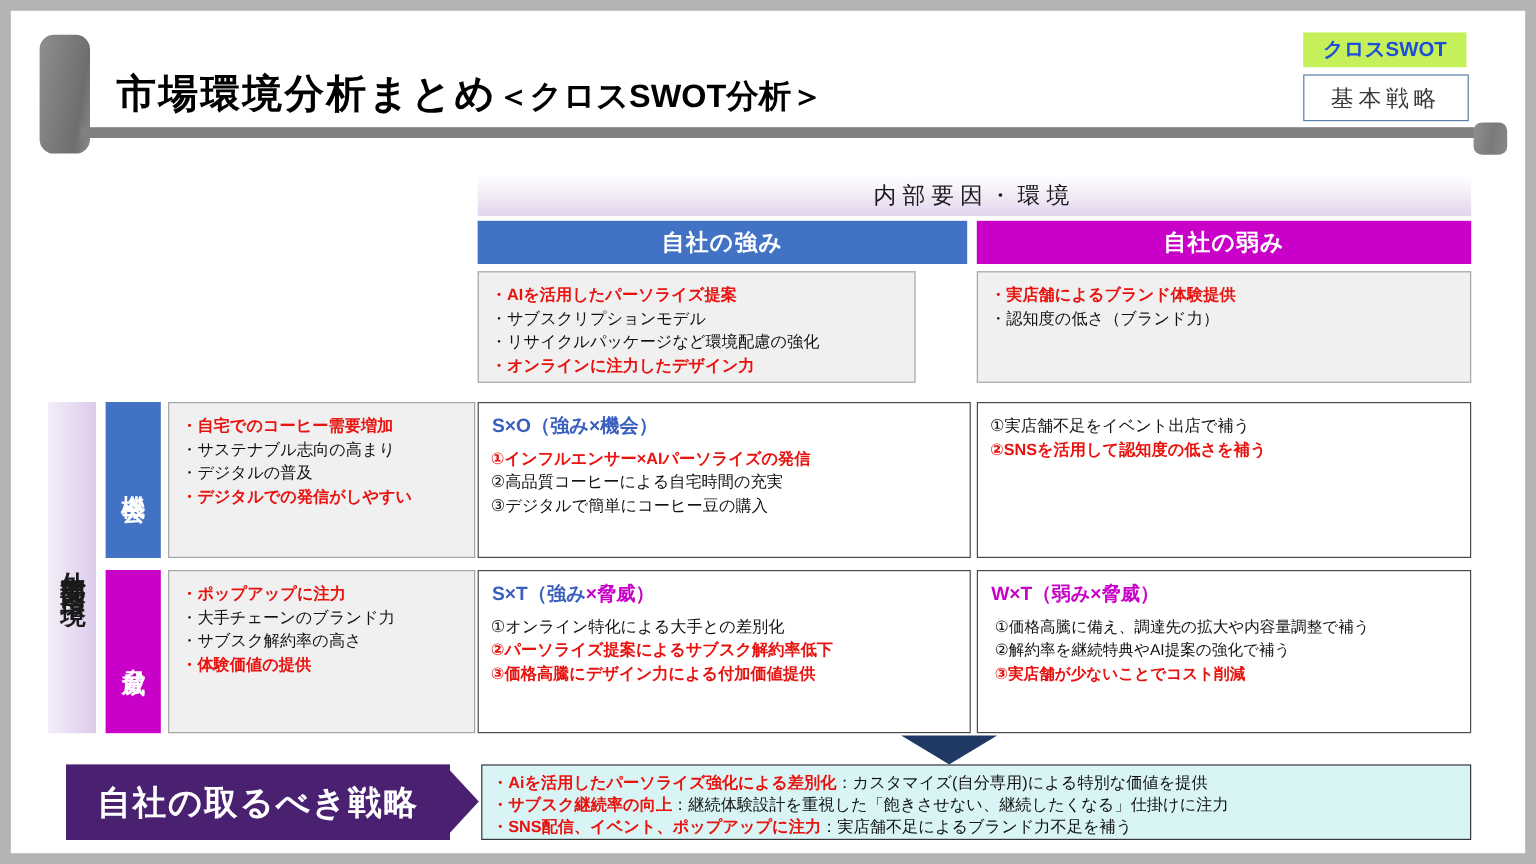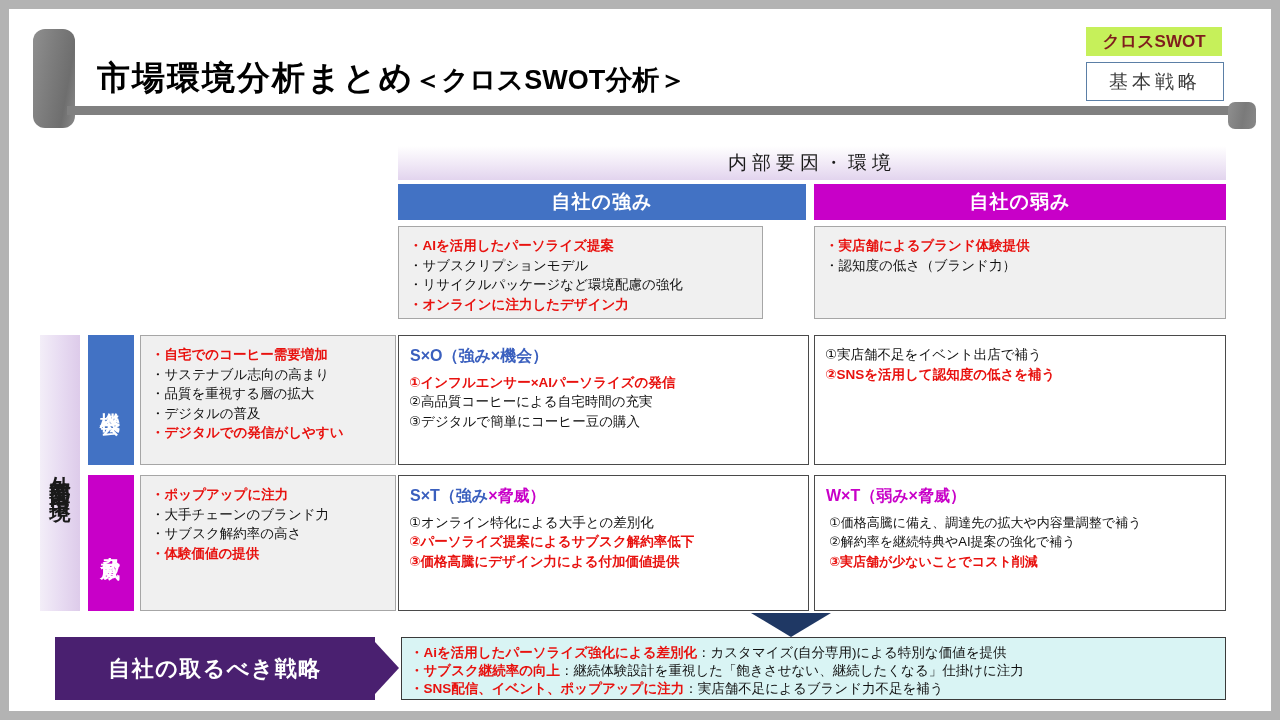--- a/index.html
+++ b/index.html
@@ -32,21 +32,21 @@
     background:linear-gradient(100deg,#8f8f8f 0%,#7a7a7a 55%,#888 100%);
   }
   .page-title{
     position:absolute;left:88px;top:43px;width:900px;height:52px;
     font-size:33px;font-weight:bold;color:#000000;
     letter-spacing:2px;white-space:nowrap;line-height:52px;
   }
   .page-title .sub{font-size:27px;letter-spacing:0px;}
   .badge-green{
     position:absolute;left:1077px;top:18px;width:136px;height:29px;
-    background:#c6f05a;color:#7f1d1d;font-size:17px;font-weight:bold;
+    background:#c6f05a;color:#1d4ed8;font-size:17px;font-weight:bold;
     display:flex;align-items:center;justify-content:center;
     letter-spacing:0px;
   }
   .badge-box{
     position:absolute;left:1077px;top:53px;width:136px;height:37px;
     border:1px solid #5b7fa6;background:#ffffff;color:#3a3a3a;
     font-size:19px;display:flex;align-items:center;justify-content:center;
     letter-spacing:4px;
   }
 
@@ -121,21 +121,21 @@
     position:absolute;left:742px;top:604px;
     width:0;height:0;
     border-left:40px solid transparent;
     border-right:40px solid transparent;
     border-top:24px solid #1f3864;
   }
   .strategy-label{
     position:absolute;left:46px;top:628px;width:320px;height:63px;
     background:#4a2070;color:#ffffff;
     display:flex;align-items:center;justify-content:center;
-    font-size:22px;font-weight:bold;letter-spacing:1.5px;
+    font-size:28px;font-weight:bold;letter-spacing:1.5px;
   }
   .strategy-arrow{
     position:absolute;left:366px;top:633px;
     width:0;height:0;
     border-top:26px solid transparent;
     border-bottom:26px solid transparent;
     border-left:24px solid #4a2070;
   }
   .strategy-box{
     position:absolute;left:392px;top:628px;width:825px;height:63px;
@@ -189,21 +189,20 @@
     <div class="cell gray c-weakness">
       <ul>
           <li class="red">・実店舗によるブランド体験提供</li>
           <li class="blk">・認知度の低さ（ブランド力）</li>
         </ul>
     </div>
     <div class="cell gray c-opp">
       <ul>
           <li class="red">・自宅でのコーヒー需要増加</li>
           <li class="blk">・サステナブル志向の高まり</li>
-          <li class="blk">・品質を重視する層の拡大</li>
           <li class="blk">・デジタルの普及</li>
           <li class="red">・デジタルでの発信がしやすい</li>
         </ul>
     </div>
     <div class="cell gray c-thr">
       <ul>
           <li class="red">・ポップアップに注力</li>
           <li class="blk">・大手チェーンのブランド力</li>
           <li class="blk">・サブスク解約率の高さ</li>
           <li class="red">・体験価値の提供</li>

